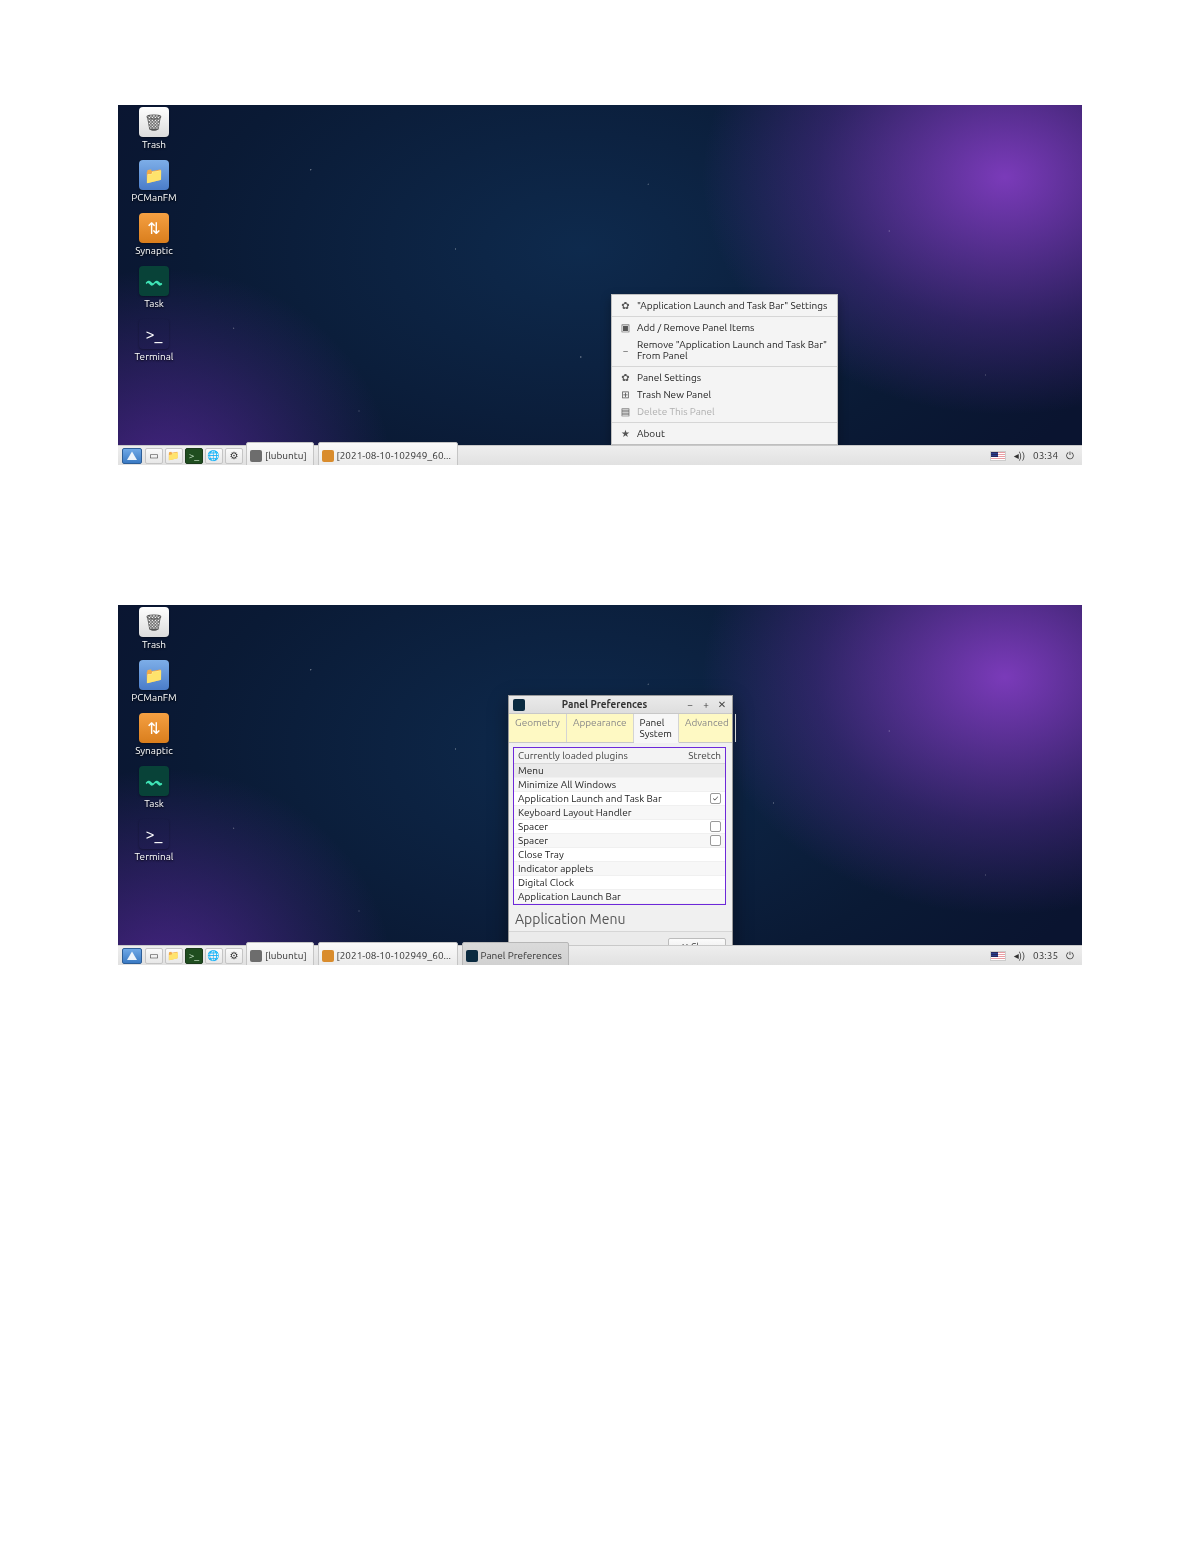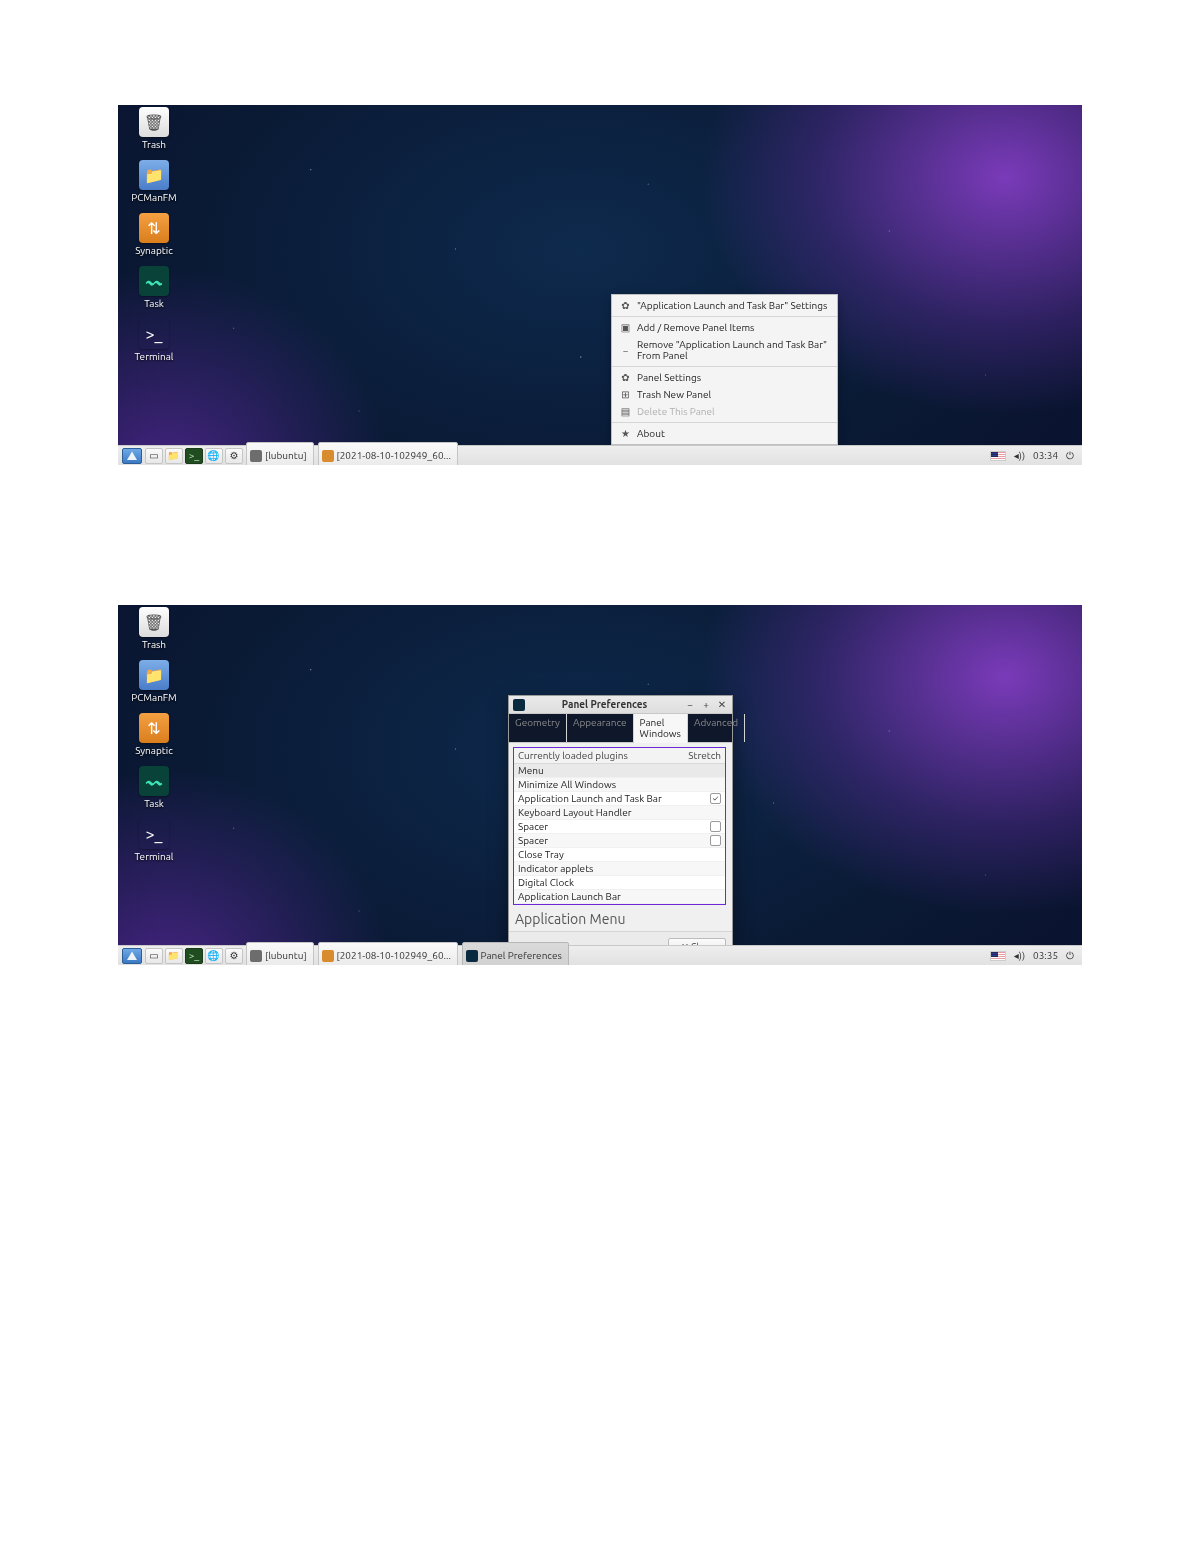--- a/index.html
+++ b/index.html
@@ -189,21 +189,21 @@
   .prefwin .titlebar .title{
     flex:1;text-align:center;font-weight:bold;color:#333;
   }
   .prefwin .titlebar .wbtn{
     width:12px;height:12px;display:flex;align-items:center;justify-content:center;
     font-size:10px;color:#444;cursor:pointer;
   }
   .prefwin .tabs{
     display:flex;
     border-bottom:1px solid #c8c8c8;
-    background:#0f172a;
+    background:#fef9c3;
   }
   .prefwin .tab{
     padding:3px 6px;
     color:#8a8a8a;
     border-right:1px solid #d4d4d4;
     cursor:pointer;
   }
   .prefwin .tab.active{
     background:#f7f7f7;
     color:#222;
@@ -378,21 +378,21 @@
       <div class="titlebar">
         <div class="tbicon"></div>
         <div class="title">Panel Preferences</div>
         <div class="wbtn">−</div>
         <div class="wbtn">+</div>
         <div class="wbtn">✕</div>
       </div>
       <div class="tabs" id="pref-tabs">
           <div class="tab">Geometry</div>
           <div class="tab">Appearance</div>
-          <div class="tab active">Panel Windows</div>
+          <div class="tab active">Panel System</div>
           <div class="tab">Advanced</div>
         </div>
       <div class="body">
         <div class="plist-wrap">
           <div class="plist-head">
             <span>Currently loaded plugins</span>
             <span>Stretch</span>
           </div>
           <div id="plist-rows">
               <div class="prow sel">

